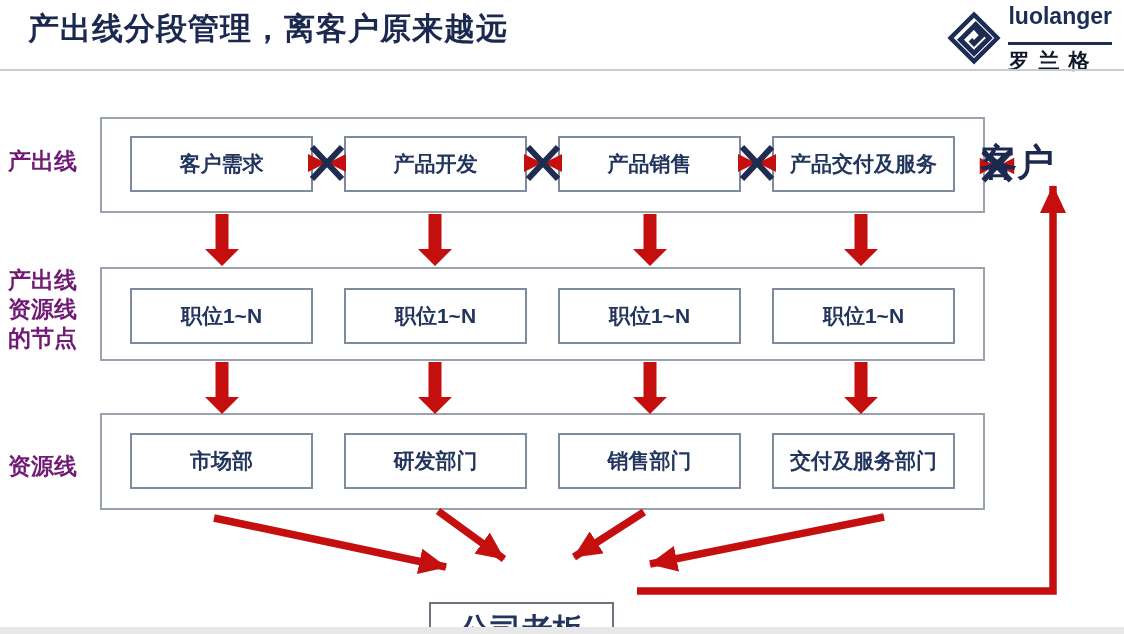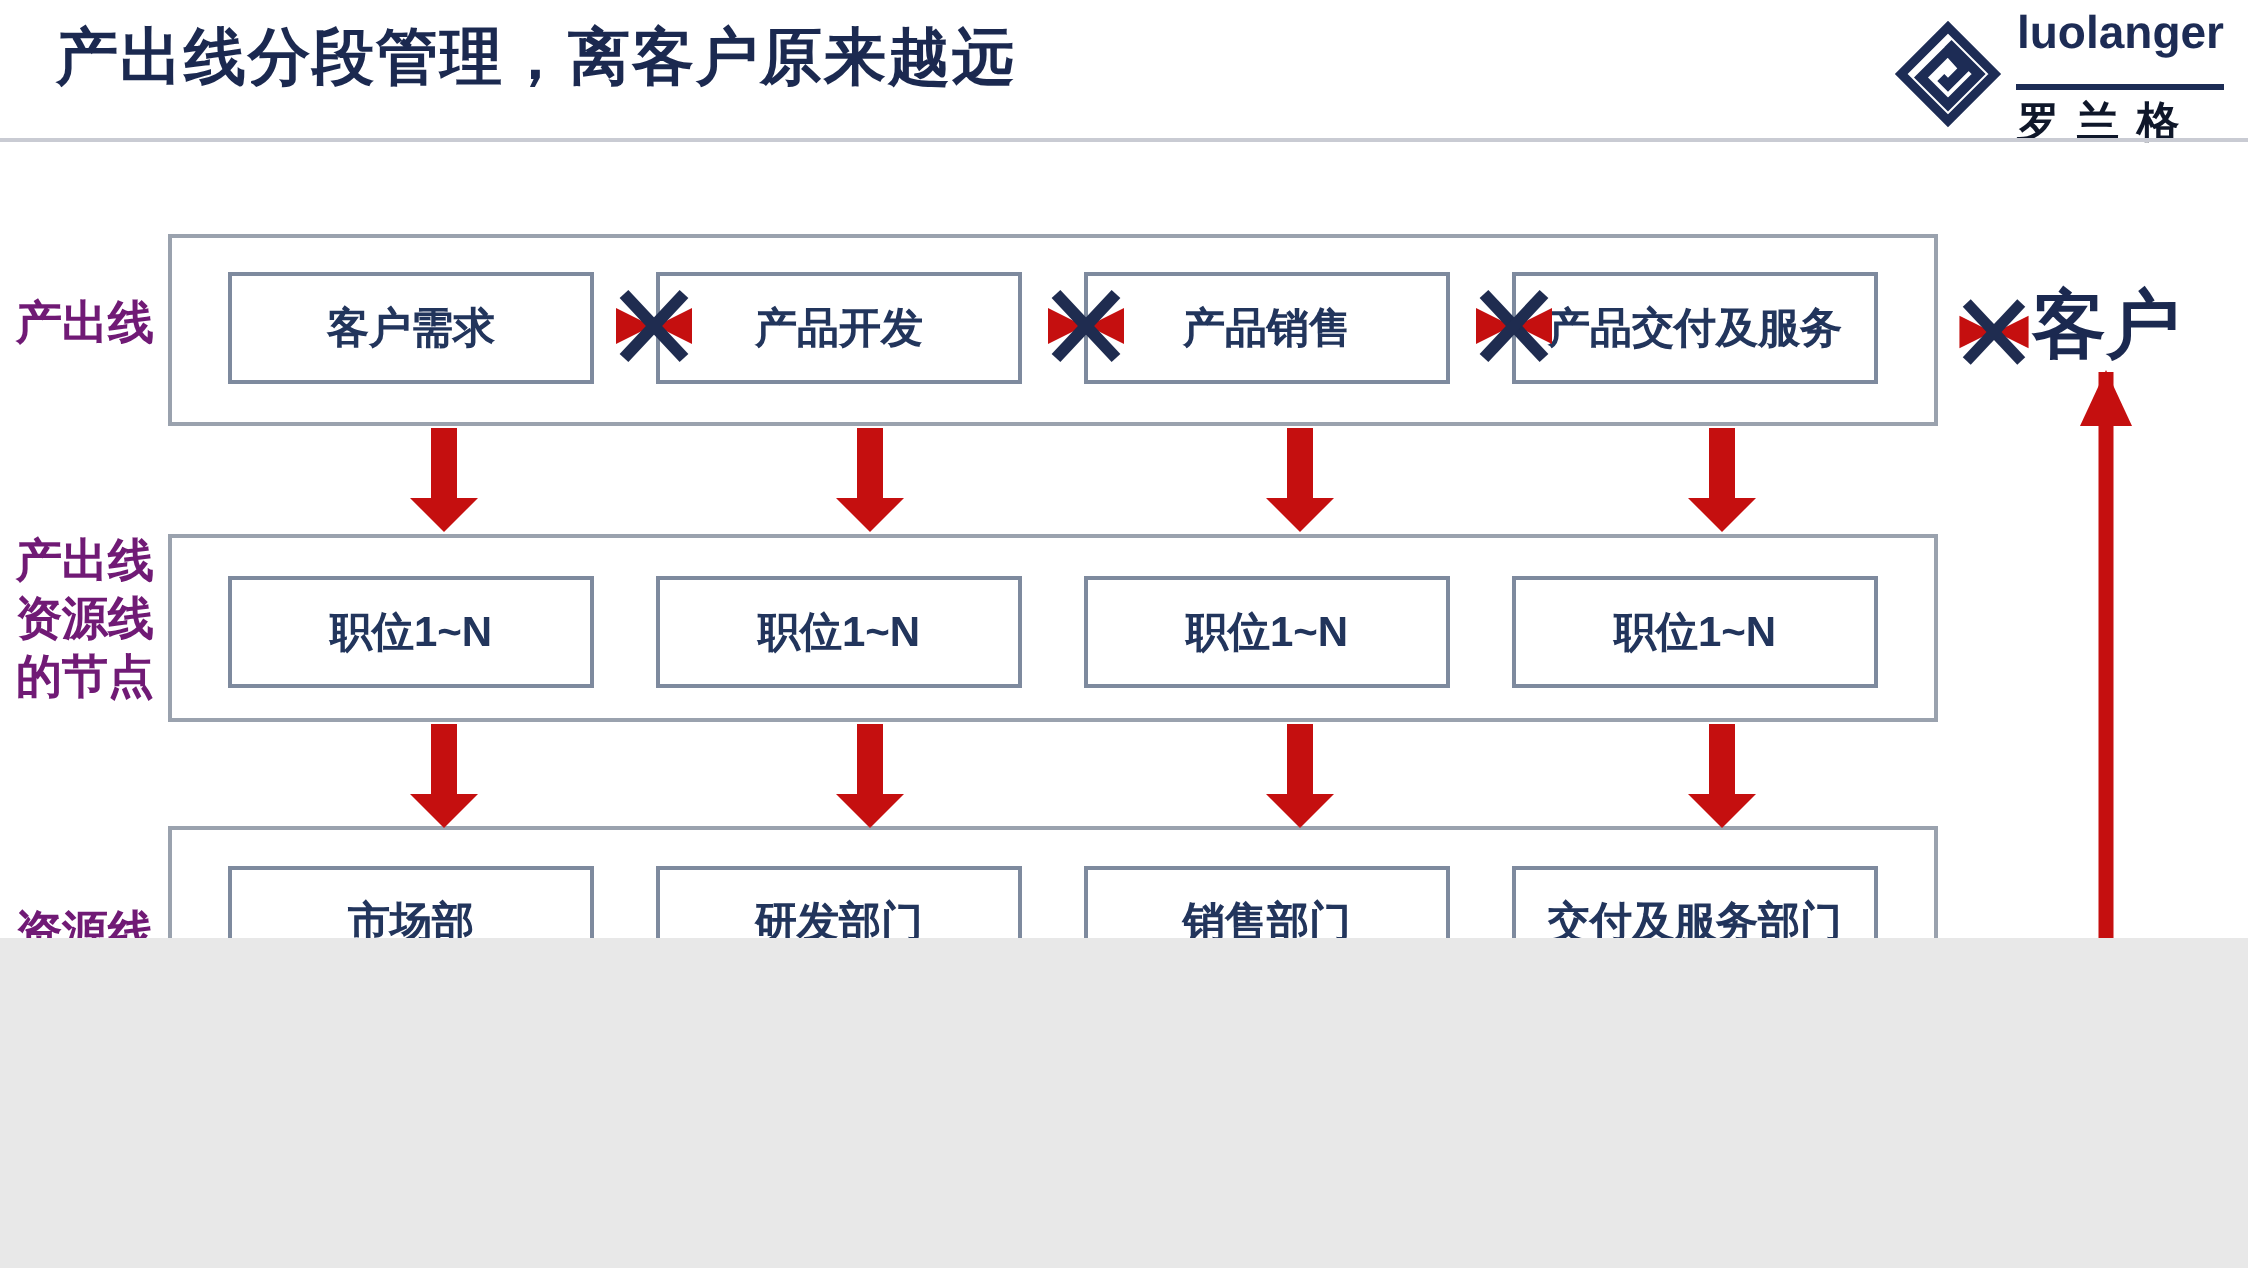--- a/index.html
+++ b/index.html
@@ -1,17 +1,17 @@
 <!DOCTYPE html>
 <html><head>
 <meta charset="utf-8">
 <style>
   html,body { margin:0; padding:0; background:#e8e8e8; }
   .slide {
-    position:relative; width:1124px; height:469px; margin:0 auto;
+    position:relative; width:1124px; height:627px; margin:0 auto;
     background:#ffffff; overflow:hidden;
     font-family:"Liberation Sans", sans-serif;
   }
   .title {
     position:absolute; left:28px; top:8px;
     font-size:31px; font-weight:800; color:#1b2950; letter-spacing:1px;
     white-space:nowrap;
   }
   .top-divider {
     position:absolute; left:0; top:69px; width:1124px; height:2px;
@@ -27,42 +27,42 @@
     font-size:23px; font-weight:800; color:#1d2c55; line-height:1.05;
     border-bottom:3px solid #1d2c55; padding-bottom:14px;
   }
   .logo-cn { font-size:21px; font-weight:700; color:#0f172a; letter-spacing:9px; margin-top:2px; white-space:nowrap; }
 
   .row-label {
     position:absolute; left:8px; color:#701a75; font-weight:800;
     font-size:23px; line-height:29px; white-space:nowrap;
   }
   .container-box {
-    position:absolute; left:84px; width:885px; box-sizing:border-box;
+    position:absolute; left:100px; width:885px; box-sizing:border-box;
     border:2px solid #9aa2ae; background:#ffffff;
   }
   #row1-container { top:117px; height:96px; }
   #row2-container { top:267px; height:94px; }
   #row3-container { top:413px; height:97px; }
 
   .node {
     position:absolute; width:183px; height:56px; box-sizing:border-box;
     border:2px solid #7e8a9e; background:#ffffff;
     display:flex; align-items:center; justify-content:center;
     font-size:21px; font-weight:800; color:#22355c; white-space:nowrap;
   }
   .pos-1 { left:28px; }  .pos-2 { left:242px; }  .pos-3 { left:456px; }  .pos-4 { left:670px; }
   #row1-container .node { top:17px; }
   #row2-container .node { top:19px; }
   #row3-container .node { top:18px; }
 
   .x-mark { position:absolute; width:44px; height:40px; }
 
   .customer {
-    position:absolute; left:1016px; top:138px;
+    position:absolute; left:980px; top:138px;
     font-size:37px; font-weight:800; color:#1b2950; white-space:nowrap;
   }
   .boss-box {
     position:absolute; left:429px; top:562px; width:185px; height:56px;
     box-sizing:border-box; border:2px solid #6b7480; background:#ffffff;
     display:flex; align-items:center; justify-content:center;
     font-size:31px; font-weight:800; color:#22355c; white-space:nowrap;margin-top:40px;
   }
   .arrow-overlay { position:absolute; left:0; top:0; pointer-events:none; }
 </style>

